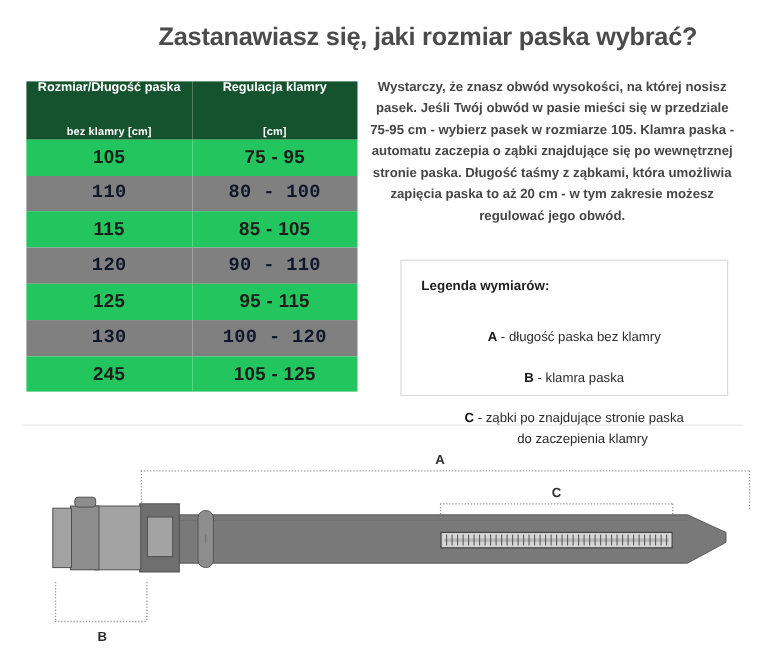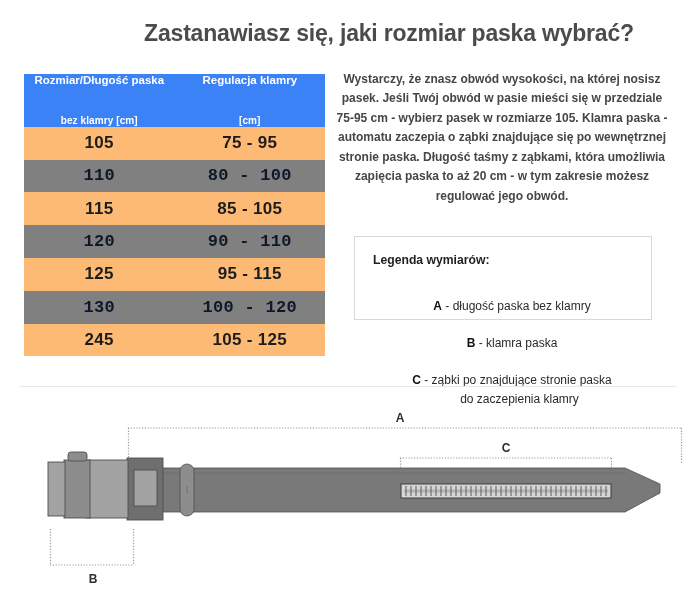--- a/index.html
+++ b/index.html
@@ -41,36 +41,36 @@
     table-layout: fixed;
   }
   #size-table th,
   #size-table td {
     padding: 0;
     margin: 0;
     text-align: center;
     vertical-align: middle;
   }
   .thead-row th {
-    background: #3b82f6;
+    background: #14532d;
     color: #ffffff;
     height: 38px;
     font-size: 11.5px;
     font-weight: bold;
     line-height: 1.15;
   }
   .th-unit {
     display: block;
     font-size: 10px;
     font-weight: bold;
     letter-spacing: 0.1px;
     margin-top: 28px;
   }
   .row-light td {
-    background: #fdba74;
+    background: #22c55e;
     color: #1c1c1c;
   }
   .row-dark td {
     background: #808080;
     color: #0f172a;
     font-family: Liberation Mono, monospace;
   }
   #size-table tbody td {
     height: 32.8px;
     font-size: 17px;
@@ -87,24 +87,24 @@
     text-align: center;
     font-size: 12px;
     font-weight: bold;
     line-height: 1.62;
     color: #464646;
   }
 
   
   #legend-box {
     position: absolute;
-    left: 354px;
+    left: 364px;
     top: 236px;
     width: 298px;
-    height: 84px;
+    height: 124px;
     border: 1px solid #d8d8d8;
     background: #ffffff;
     box-sizing: border-box;
     padding: 16px 0 0 18px;
   }
   #legend-title {
     font-size: 12.2px;
     font-weight: bold;
     color: #1f1f1f;
     margin-bottom: 11px;

